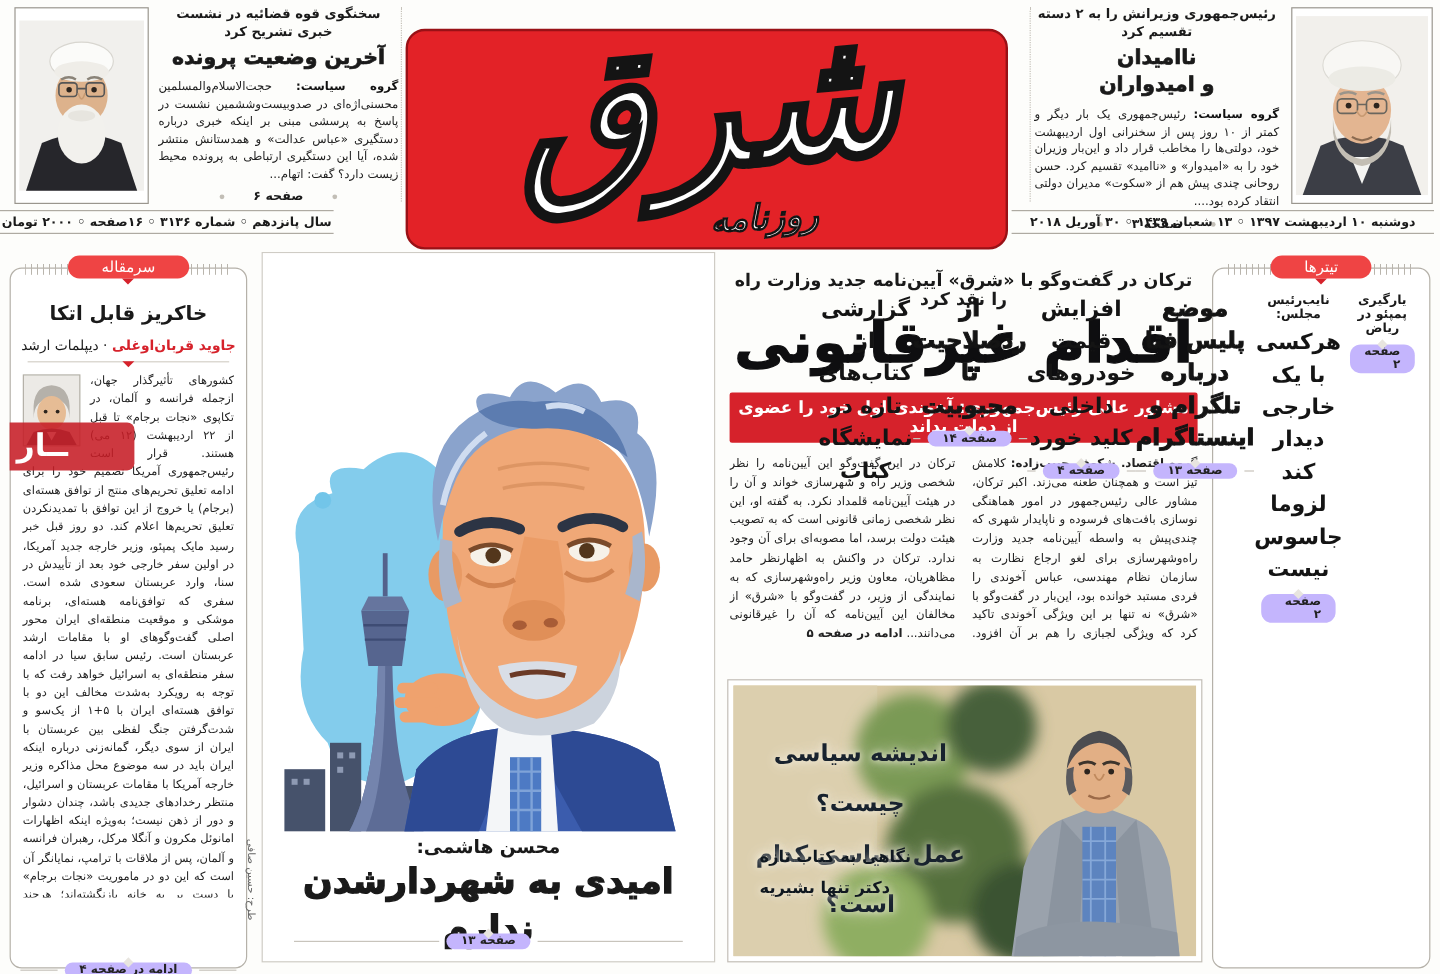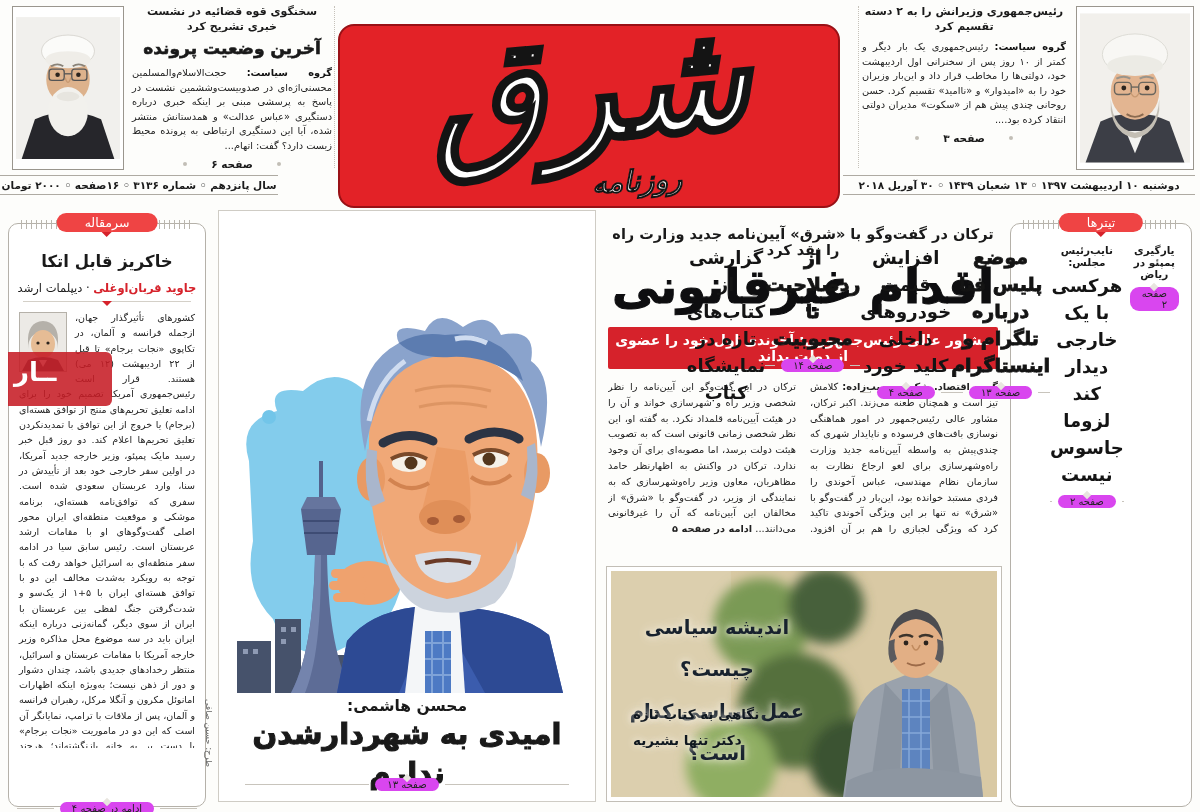--- a/index.html
+++ b/index.html
@@ -1,22 +1,22 @@
 <!DOCTYPE html>
 <html dir="rtl" lang="fa"><head>
 <meta charset="utf-8">
 <style>
   html,body{margin:0;padding:0;background:#888;}
   #page{position:relative;width:1200px;height:812px;margin:0 auto;background:#fdfdfb;
         overflow:hidden;direction:rtl;font-family:"DejaVu Sans",sans-serif;color:#1a1a1a;}
   
   .heavy{-webkit-text-stroke:1.1px currentColor;}
   .semiheavy{-webkit-text-stroke:.6px currentColor;}
-  .pill{display:inline-block;background:#d946ef;border-radius:9px;padding:1px 12px;
-        font-size:10px;font-weight:normal;color:#222;position:relative;}
+  .pill{display:inline-block;background:#c4b5fd;border-radius:9px;padding:1px 12px;
+        font-size:10px;font-weight:bold;color:#222;position:relative;}
   .pill::after{content:"";position:absolute;top:-3px;left:50%;margin-left:-3px;width:6px;height:6px;
         background:#e8e5df;transform:rotate(45deg);}
   .divider-row{display:flex;align-items:center;gap:6px;}
   .divider-row .ln{flex:1;border-top:1px solid #c8c4bc;}
   .dotted{display:flex;align-items:center;justify-content:center;font-size:10.5px;font-weight:bold;}
   .dotted::before,.dotted::after{content:"";width:4px;height:4px;border-radius:50%;
         background:#c2beb6;margin:0 24px;}
   .red-badge{position:absolute;top:-11px;left:50%;transform:translateX(-50%);background:#ef4444;
         color:#fff;font-size:12.5px;font-weight:normal;padding:2px 28px;border-radius:13px;z-index:3;}
   .red-badge::after{content:"";position:absolute;bottom:-5px;left:50%;margin-left:-5px;
@@ -50,21 +50,21 @@
   .ed-title{font-size:16.5px;font-weight:bold;text-align:center;margin-top:28px;}
   .ed-byline{font-size:11.5px;text-align:center;margin-top:10px;}
   .ed-byline .au{color:#d6222b;font-weight:bold;}
   .ed-byline-rule{position:relative;border-top:1px solid #d4d0c8;margin:6px 14px 8px;}
   .ed-byline-rule::after{content:"";position:absolute;top:-1px;left:50%;margin-left:-5px;
         border:5px solid transparent;border-top-color:#d6222b;border-bottom-width:0;}
   .ed-body{padding:0 10px;font-size:9.5px;line-height:15.3px;text-align:justify;color:#222;
         height:438px;overflow:hidden;}
   .ed-photo{float:left;width:46px;height:58px;margin:2px 8px 4px 0;border:1px solid #b5b1a9;background:#eceae6;}
   .ed-continue{position:absolute;bottom:-9px;left:8px;right:8px;}
-  .watermark{position:absolute;left:-1px;top:128px;width:98px;height:54px;background:rgba(198,28,38,.88);
+  .watermark{position:absolute;left:-1px;top:128px;width:98px;height:40px;background:rgba(198,28,38,.88);
         border-radius:0 6px 6px 0;color:#fff;font-size:26px;font-weight:bold;line-height:40px;
         text-align:left;padding-left:6px;overflow:hidden;z-index:4;}
   
   #cartoon{position:absolute;left:218px;top:210px;width:378px;height:592px;background:#fff;
         border:1px solid #cfccc5;box-sizing:border-box;}
   #cartoon svg{display:block;width:100%;height:482px;}
   .ct-speaker{font-size:15.5px;font-weight:bold;text-align:center;margin-top:4px;}
   .ct-quote{font-size:29px;font-weight:bold;text-align:center;line-height:1.35;}
   .ct-divider{position:absolute;bottom:10px;left:26px;right:26px;}
   .ct-credit{position:absolute;left:-15px;bottom:34px;writing-mode:vertical-rl;font-size:8.5px;color:#666;}
@@ -153,20 +153,24 @@
       <circle cx="47" cy="80" r="2.6" fill="#2c241e"></circle>
         <circle cx="72" cy="80" r="2.6" fill="#2c241e"></circle>
       <path d="M39,70 Q47,66 54,70" stroke="#9a948a" stroke-width="2.2" fill="none"></path>
       <path d="M64,70 Q71,66 79,70" stroke="#9a948a" stroke-width="2.2" fill="none"></path>
       <path d="M54,84 Q59,95 64,84" stroke="#c89a72" stroke-width="1.5" fill="none"></path>
       <path d="M50,108 Q59,114 68,108" stroke="#8a6a50" stroke-width="2" fill="none"></path>
     </svg>
   </div>
   <div class="h-story-text" style="left:862px;width:204px;">
     <div class="h-kicker">رئیس‌جمهوری وزیرانش را به ۲ دسته تقسیم کرد</div>
+    <div class="h-title semiheavy">
+      <div>ناامیدان</div>
+      <div>و امیدواران</div>
+    </div>
     <div class="h-body"><b>گروه سیاست:</b> <span>رئیس‌جمهوری یک بار دیگر و کمتر از ۱۰ روز پس از سخنرانی اول اردیبهشت خود، دولتی‌ها را مخاطب قرار داد و این‌بار وزیران خود را به «امیدوار» و «ناامید» تقسیم کرد. حسن روحانی چندی پیش هم از «سکوت» مدیران دولتی انتقاد کرده بود....</span></div>
     <div class="dotted h-pageref">صفحه ۳</div>
   </div>
   <div class="rule-line" style="left:843px;width:352px;">دوشنبه ۱۰ اردیبهشت ۱۳۹۷ ◦ ۱۳ شعبان ۱۴۳۹ ◦ ۳۰ آوریل ۲۰۱۸</div>
 
   <div id="editorial" class="frame-box">
     <div class="red-badge">سرمقاله</div>
     <div class="ticks" style="left:12px;"></div>
     <div class="ticks" style="right:12px;"></div>
     <div class="ed-title">خاکریز قابل اتکا</div>

